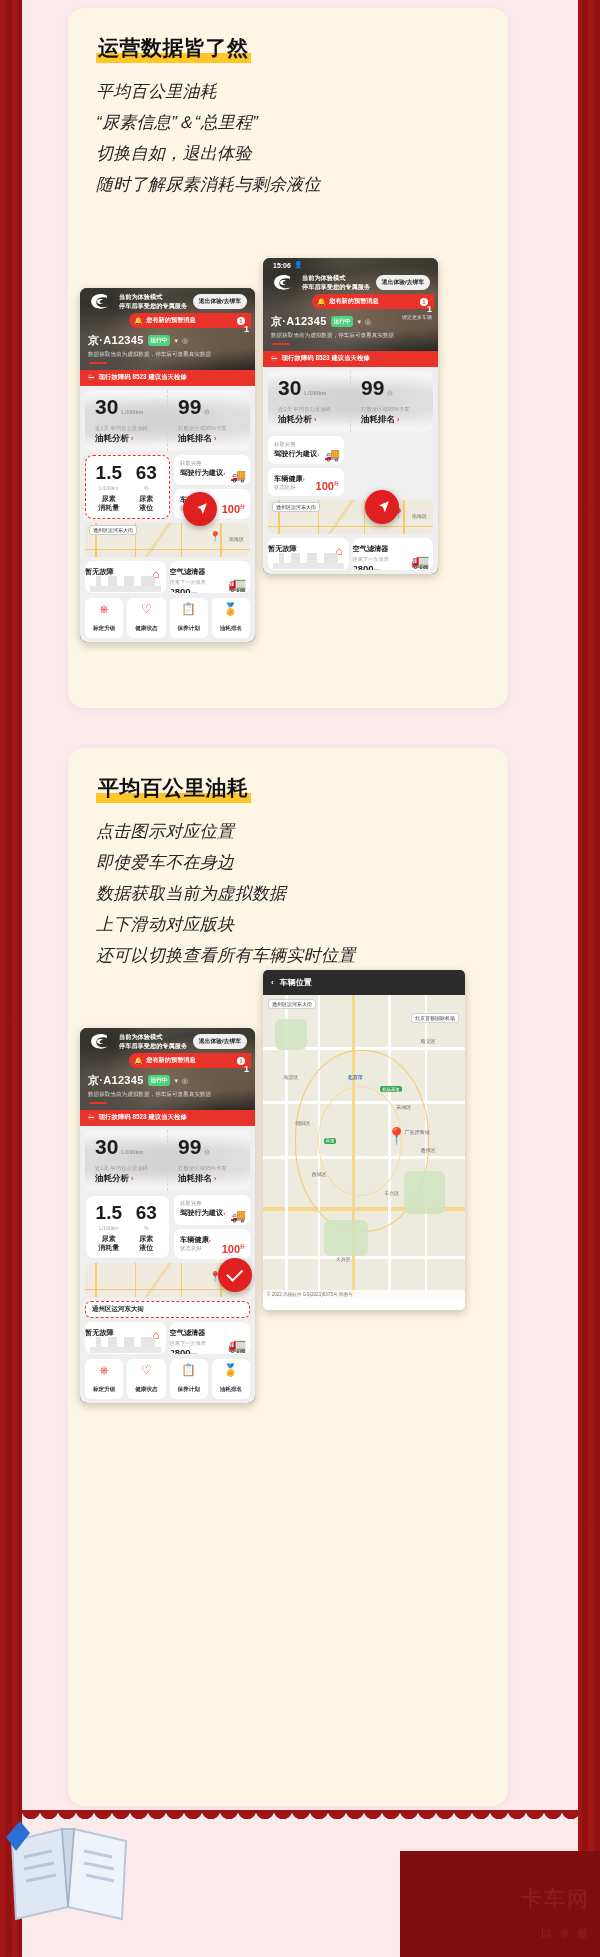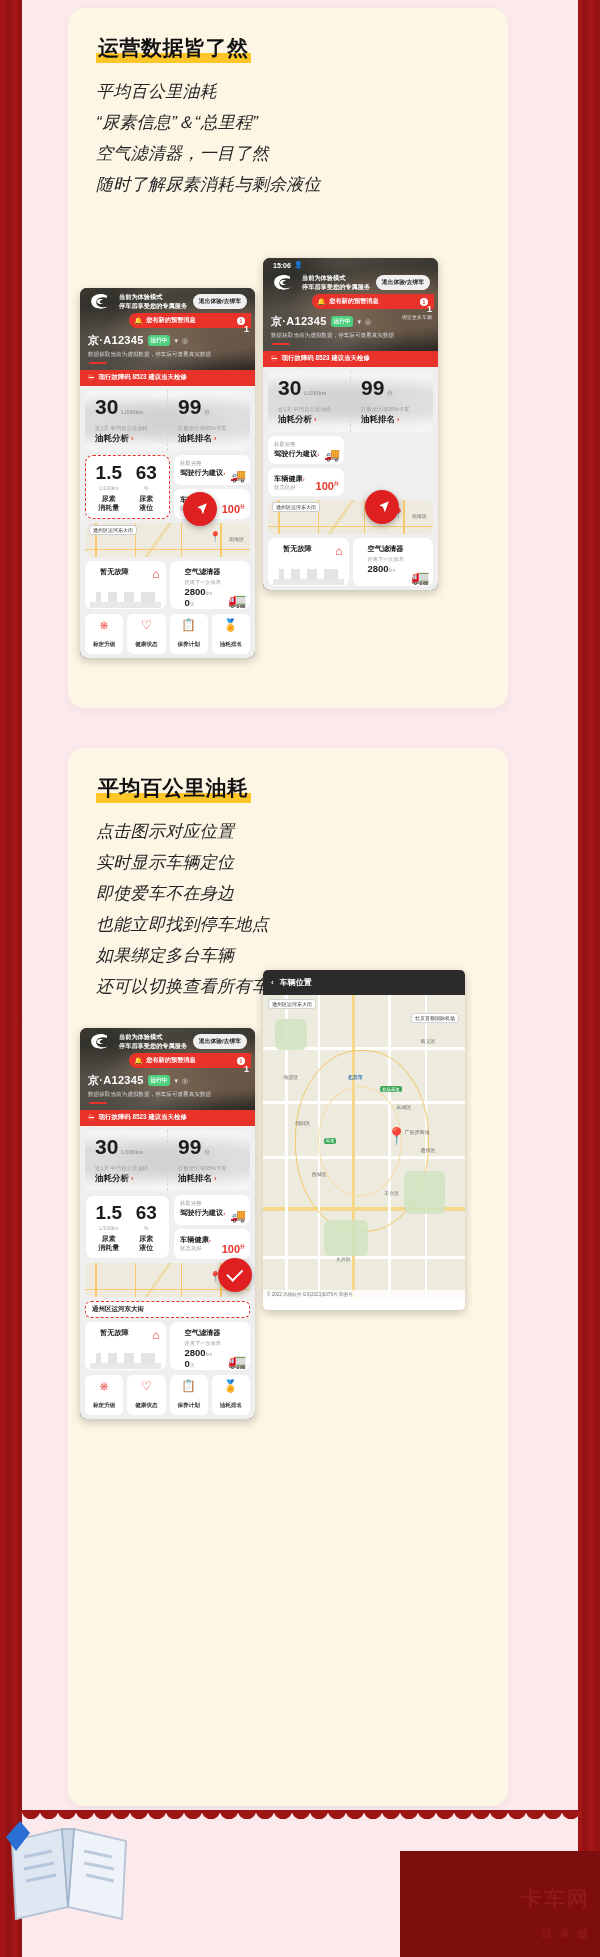--- a/index.html
+++ b/index.html
@@ -276,21 +276,21 @@
     background: #fff;
     border: 1.4px dashed #e8322a;
     border-radius: 6px;
     font-size: 6.5px; font-weight: 700; color: #222;
     padding: 3px 6px;
   }
 
   .cards-row { display: flex; gap: 4px; margin: 4px 5px 0 5px; }
   .wcard {
     background: #fff; border-radius: 7px; flex: 1;
-    padding: 6px 15px; position: relative; height: 48px; overflow: hidden;
+    padding: 6px 0; position: relative; height: 32px; overflow: hidden;
   }
   .wcard .t { font-size: 7.2px; font-weight: 700; color: #1c1c1c; }
   .wcard .s { font-size: 5.2px; color: #a5a5a5; margin-top: 2px;}
   .wcard .v { font-size: 9.5px; font-weight: 700; color: #1c1c1c; }
   .wcard .v .u { font-size: 5px; color: #a5a5a5; font-weight: 400; }
   .wk-ico{position:absolute; right:6px; top:6px; font-size:12px; color:#e8322a;}
   .wk-truck{position:absolute; right:3px; bottom:0px; font-size:15px; color:#e8322a;}
   .wk-skyline{
     position:absolute;left:5px;bottom:1px;right:5px;height:16px;
     background:
@@ -404,21 +404,21 @@
 <div id="page">
   <div class="side-stripes"></div>
   <div id="inner"></div>
   <div id="scallop"></div>
 
   <div class="card" id="card1">
     <div class="sec-title" style="top:26px">运营数据皆了然</div>
     <div class="sec-body" style="top:68px">
       <div>平均百公里油耗</div>
       <div>“尿素信息”＆“总里程”</div>
-      <div>空气滤清器，一目了然</div>
+      <div>切换自如，退出体验</div>
       <div>随时了解尿素消耗与剩余液位</div>
     </div>
 
     <div class="phone" id="phoneA" style="left:12px; top:280px; width:175px; border-radius:7px;">
       <div class="ph-hero">
         <div class="hero-row">
           <div class="cm-logo">
             <svg viewBox="0 0 60 40">
                 <path d="M44 6c-9-6-26-5-33 3C4 17 6 29 16 34c8 4 22 4 29-2-8 3-19 2-24-4-4-5-2-13 5-16 6-3 14-3 18 0z" fill="#fff"></path>
                 <path d="M34 15c-5-2-11-1-13 3-2 4 2 8 8 8 3 0 6-1 8-2-3 1-7 1-9-1-2-2-1-5 2-6 2-1 4-1 4-2z" fill="#fff"></path>
@@ -647,24 +647,23 @@
             <path d="M20 4 L8 9 L12.5 11.5 L15 18 Z" fill="#fff"></path>
           </svg>
       </div>
     </div>
   </div>
 
   <div class="card" id="card2">
     <div class="sec-title" style="top:26px">平均百公里油耗</div>
     <div class="sec-body" style="top:68px">
       <div>点击图示对应位置</div>
-      <div>实时显示车辆定位</div>
       <div>即使爱车不在身边</div>
-      <div>也能立即找到停车地点</div>
-      <div>如果绑定多台车辆</div>
+      <div>数据获取当前为虚拟数据</div>
+      <div>上下滑动对应版块</div>
       <div>还可以切换查看所有车辆实时位置</div>
     </div>
 
     <div class="phone" id="phoneC" style="left:12px; top:280px; width:175px; border-radius:7px;">
       <div class="ph-hero">
         <div class="hero-row">
           <div class="cm-logo">
             <svg viewBox="0 0 60 40">
                 <path d="M44 6c-9-6-26-5-33 3C4 17 6 29 16 34c8 4 22 4 29-2-8 3-19 2-24-4-4-5-2-13 5-16 6-3 14-3 18 0z" fill="#fff"></path>
                 <path d="M34 15c-5-2-11-1-13 3-2 4 2 8 8 8 3 0 6-1 8-2-3 1-7 1-9-1-2-2-1-5 2-6 2-1 4-1 4-2z" fill="#fff"></path>

